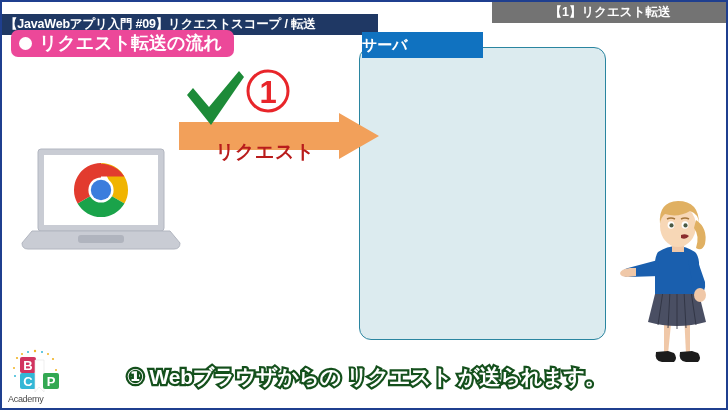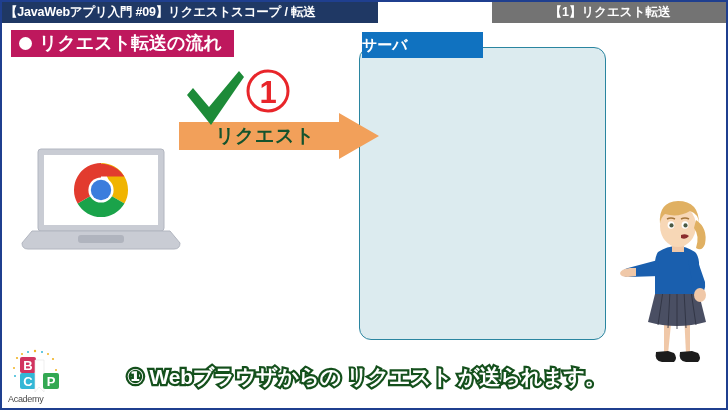--- a/index.html
+++ b/index.html
@@ -19,21 +19,21 @@
     background: #ffffff;
     overflow: hidden;
     box-sizing: border-box;
     border: 2px solid #1f3f8f;
   }
 
   
   .title-bar {
     position: absolute;
     left: 0px;
-    top: 0px;
+    top: 12px;
     width: 376px;
     height: 21px;
     background: #1f3864;
     color: #ffffff;
     font-size: 12.5px;
     font-weight: bold;
     line-height: 21px;
     white-space: nowrap;
     padding-left: 3px;
     box-sizing: border-box;
@@ -55,31 +55,32 @@
     white-space: nowrap;
     box-sizing: border-box;
   }
 
   
   .section-heading {
     position: absolute;
     left: 9px;
     top: 28px;
     height: 27px;
-    background: #be185d;
+    background: #ec4899;
     color: #ffffff;
     font-size: 18px;
     font-weight: bold;
     line-height: 27px;
     padding: 0 12px 0 8px;
     white-space: nowrap;
     box-sizing: border-box;
     display: flex;
     align-items: center;
     gap: 7px;
+    border-radius: 7px;
   }
   .section-heading .bullet-dot {
     width: 13px;
     height: 13px;
     border-radius: 50%;
     background: #ffffff;
     display: inline-block;
     flex: 0 0 auto;
   }
 
@@ -136,27 +137,27 @@
   .arrow-wrap {
     position: absolute;
     left: 177px;
     top: 111px;
     width: 200px;
     height: 46px;
   }
   .arrow-label {
     position: absolute;
     left: 0px;
-    top: 0px;
+    top: 16px;
     width: 172px;
     height: 46px;
     display: flex;
     align-items: center;
     justify-content: center;
-    color: #14532d;
+    color: #b91c1c;
     font-size: 19px;
     font-weight: bold;
     white-space: nowrap;
     letter-spacing: 0.5px;
     pointer-events: none;
     font-family: Liberation Mono, monospace;
   }
 
   
   .check-mark {

